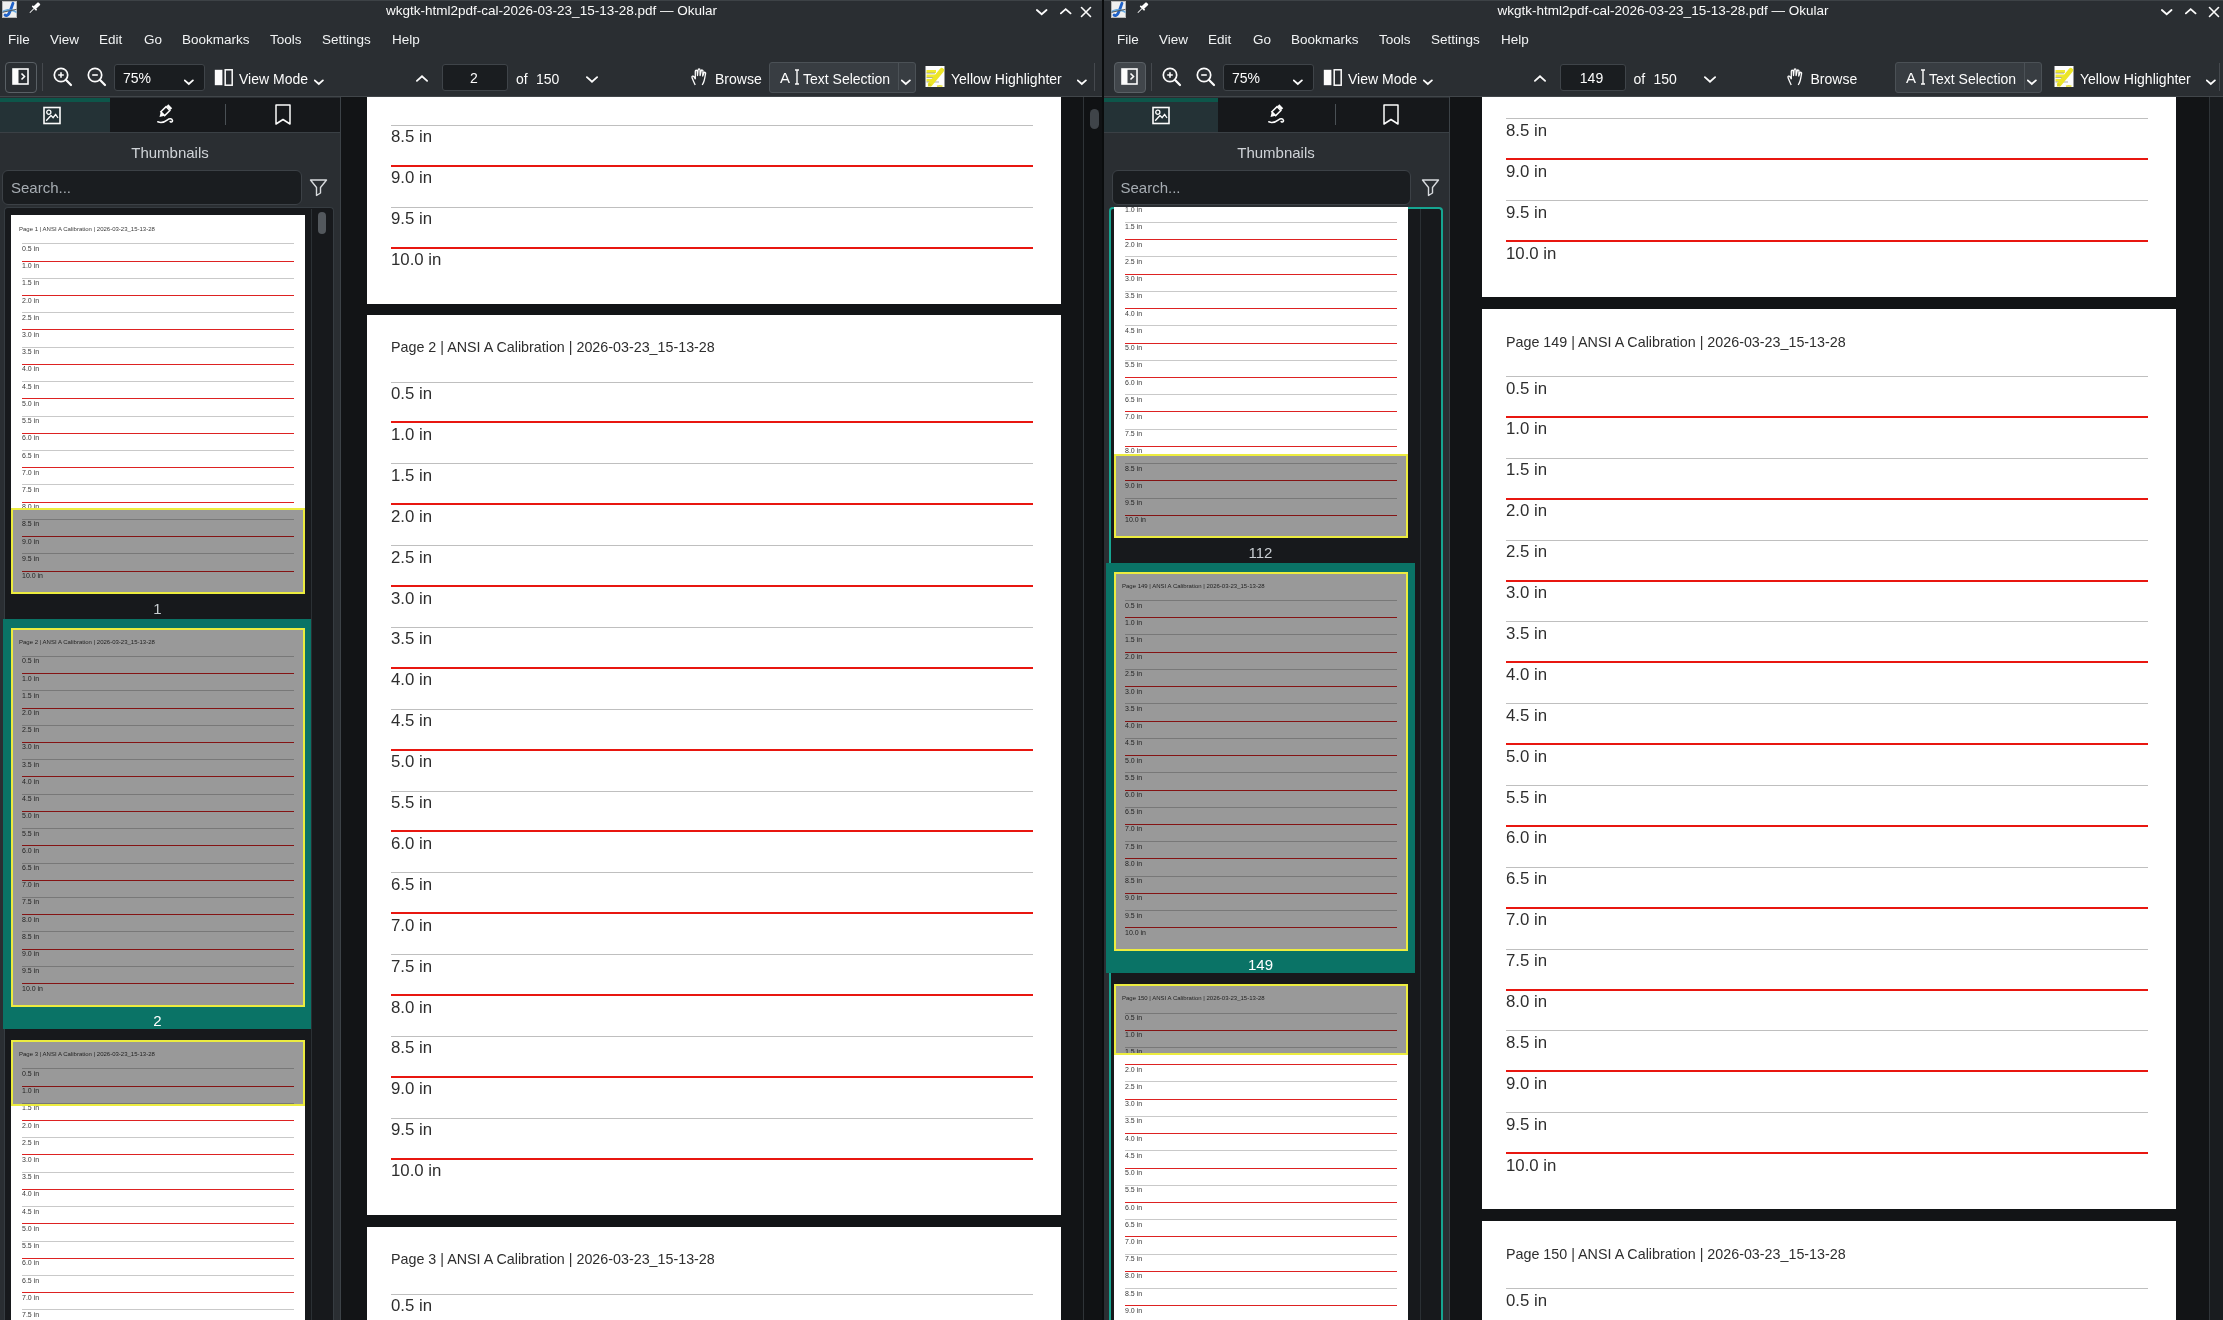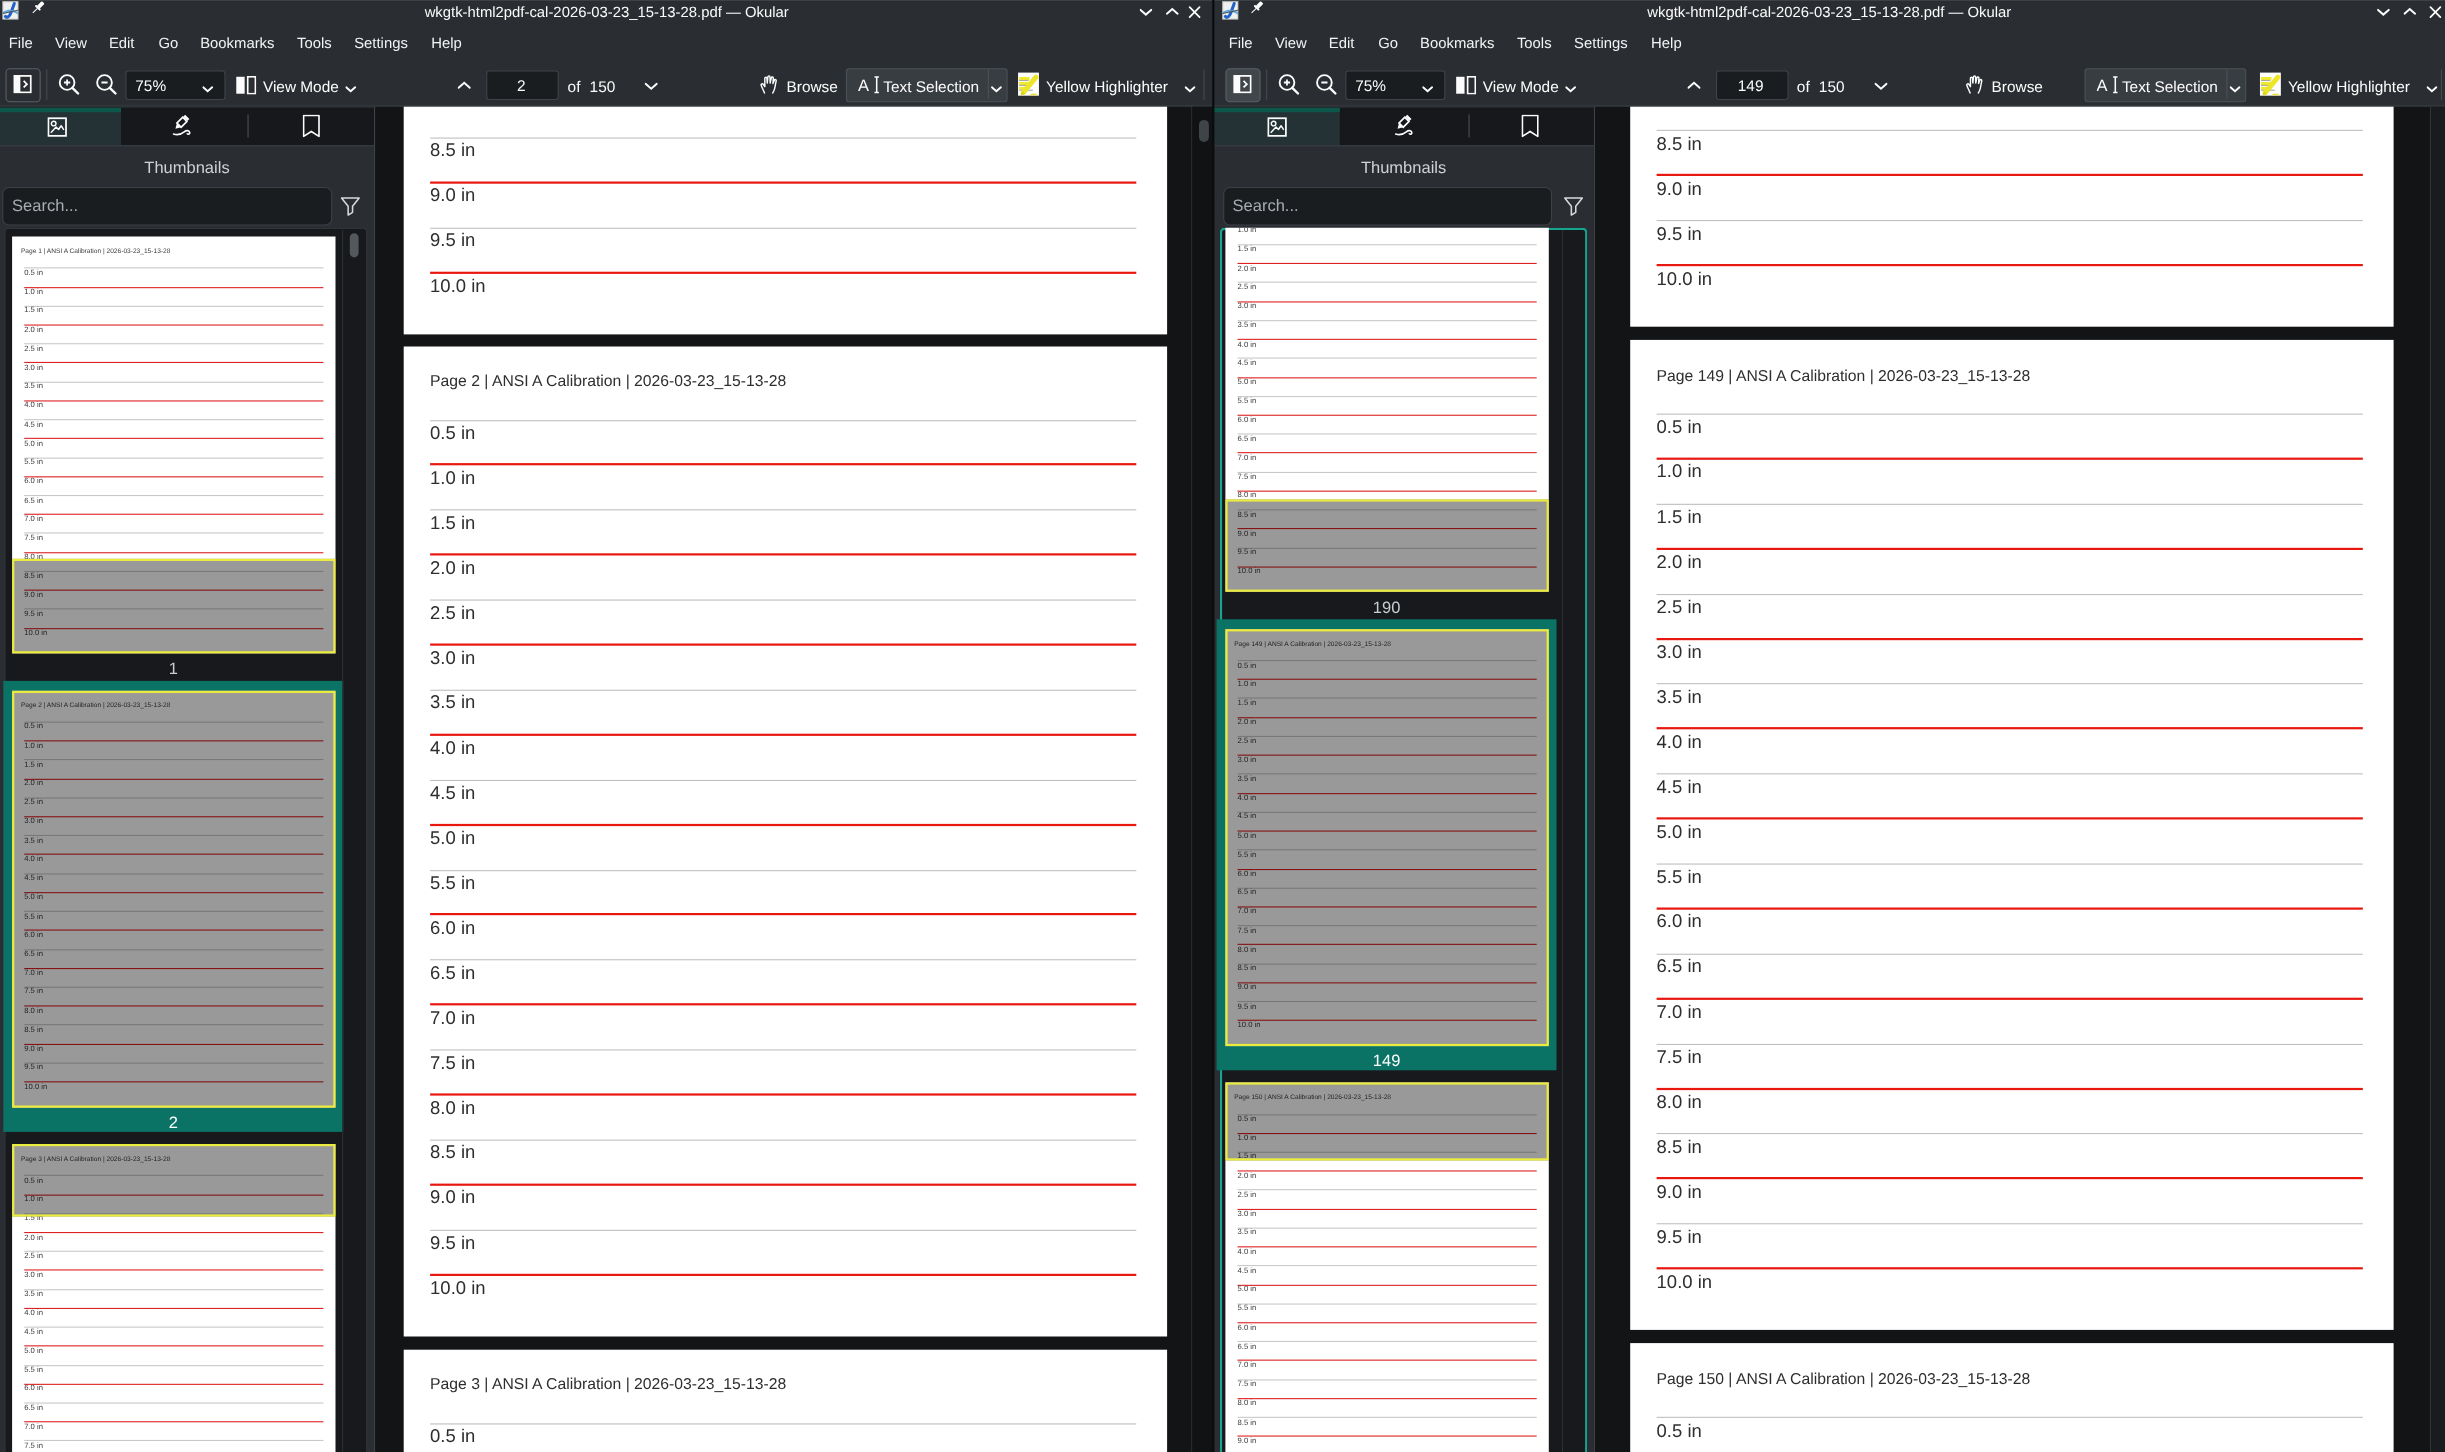--- a/index.html
+++ b/index.html
@@ -492,21 +492,21 @@
       <div style="position:absolute;left:22px;top:238.8px;width:272px;height:1px;background:#dd2222"></div>
       <div style="position:absolute;left:22px;top:240.3px;font:7px 'Liberation Sans',sans-serif;color:#3a3a3a;white-space:nowrap">8.0 in</div>
       <div style="position:absolute;left:22px;top:256.1px;width:272px;height:1px;background:#c9c9c9"></div>
       <div style="position:absolute;left:22px;top:257.6px;font:7px 'Liberation Sans',sans-serif;color:#3a3a3a;white-space:nowrap">8.5 in</div>
       <div style="position:absolute;left:22px;top:273.3px;width:272px;height:1px;background:#dd2222"></div>
       <div style="position:absolute;left:22px;top:274.8px;font:7px 'Liberation Sans',sans-serif;color:#3a3a3a;white-space:nowrap">9.0 in</div>
       <div style="position:absolute;left:22px;top:290.5px;width:272px;height:1px;background:#c9c9c9"></div>
       <div style="position:absolute;left:22px;top:292.0px;font:7px 'Liberation Sans',sans-serif;color:#3a3a3a;white-space:nowrap">9.5 in</div>
       <div style="position:absolute;left:22px;top:307.7px;width:272px;height:1px;background:#dd2222"></div>
       <div style="position:absolute;left:22px;top:309.2px;font:7px 'Liberation Sans',sans-serif;color:#3a3a3a;white-space:nowrap">10.0 in</div>
-      <div style="position:absolute;left:3px;top:336.7px;width:309px;text-align:center;font:15px 'Liberation Sans',sans-serif;color:#c8cdd1">190</div>
+      <div style="position:absolute;left:3px;top:336.7px;width:309px;text-align:center;font:15px 'Liberation Sans',sans-serif;color:#c8cdd1">112</div>
       <div style="position:absolute;left:11px;top:364.70000000000005px;width:294px;height:379px;background:#fff"></div>
       <div style="position:absolute;left:19px;top:375.70000000000005px;font:6px 'Liberation Sans',sans-serif;color:#3a3a3a;white-space:nowrap">Page 149 | ANSI A Calibration | 2026-03-23_15-13-28</div>
       <div style="position:absolute;left:22px;top:393.0px;width:272px;height:1px;background:#c9c9c9"></div>
       <div style="position:absolute;left:22px;top:394.5px;font:7px 'Liberation Sans',sans-serif;color:#3a3a3a;white-space:nowrap">0.5 in</div>
       <div style="position:absolute;left:22px;top:410.2px;width:272px;height:1px;background:#dd2222"></div>
       <div style="position:absolute;left:22px;top:411.7px;font:7px 'Liberation Sans',sans-serif;color:#3a3a3a;white-space:nowrap">1.0 in</div>
       <div style="position:absolute;left:22px;top:427.4px;width:272px;height:1px;background:#c9c9c9"></div>
       <div style="position:absolute;left:22px;top:428.9px;font:7px 'Liberation Sans',sans-serif;color:#3a3a3a;white-space:nowrap">1.5 in</div>
       <div style="position:absolute;left:22px;top:444.7px;width:272px;height:1px;background:#dd2222"></div>
       <div style="position:absolute;left:22px;top:446.2px;font:7px 'Liberation Sans',sans-serif;color:#3a3a3a;white-space:nowrap">2.0 in</div>

